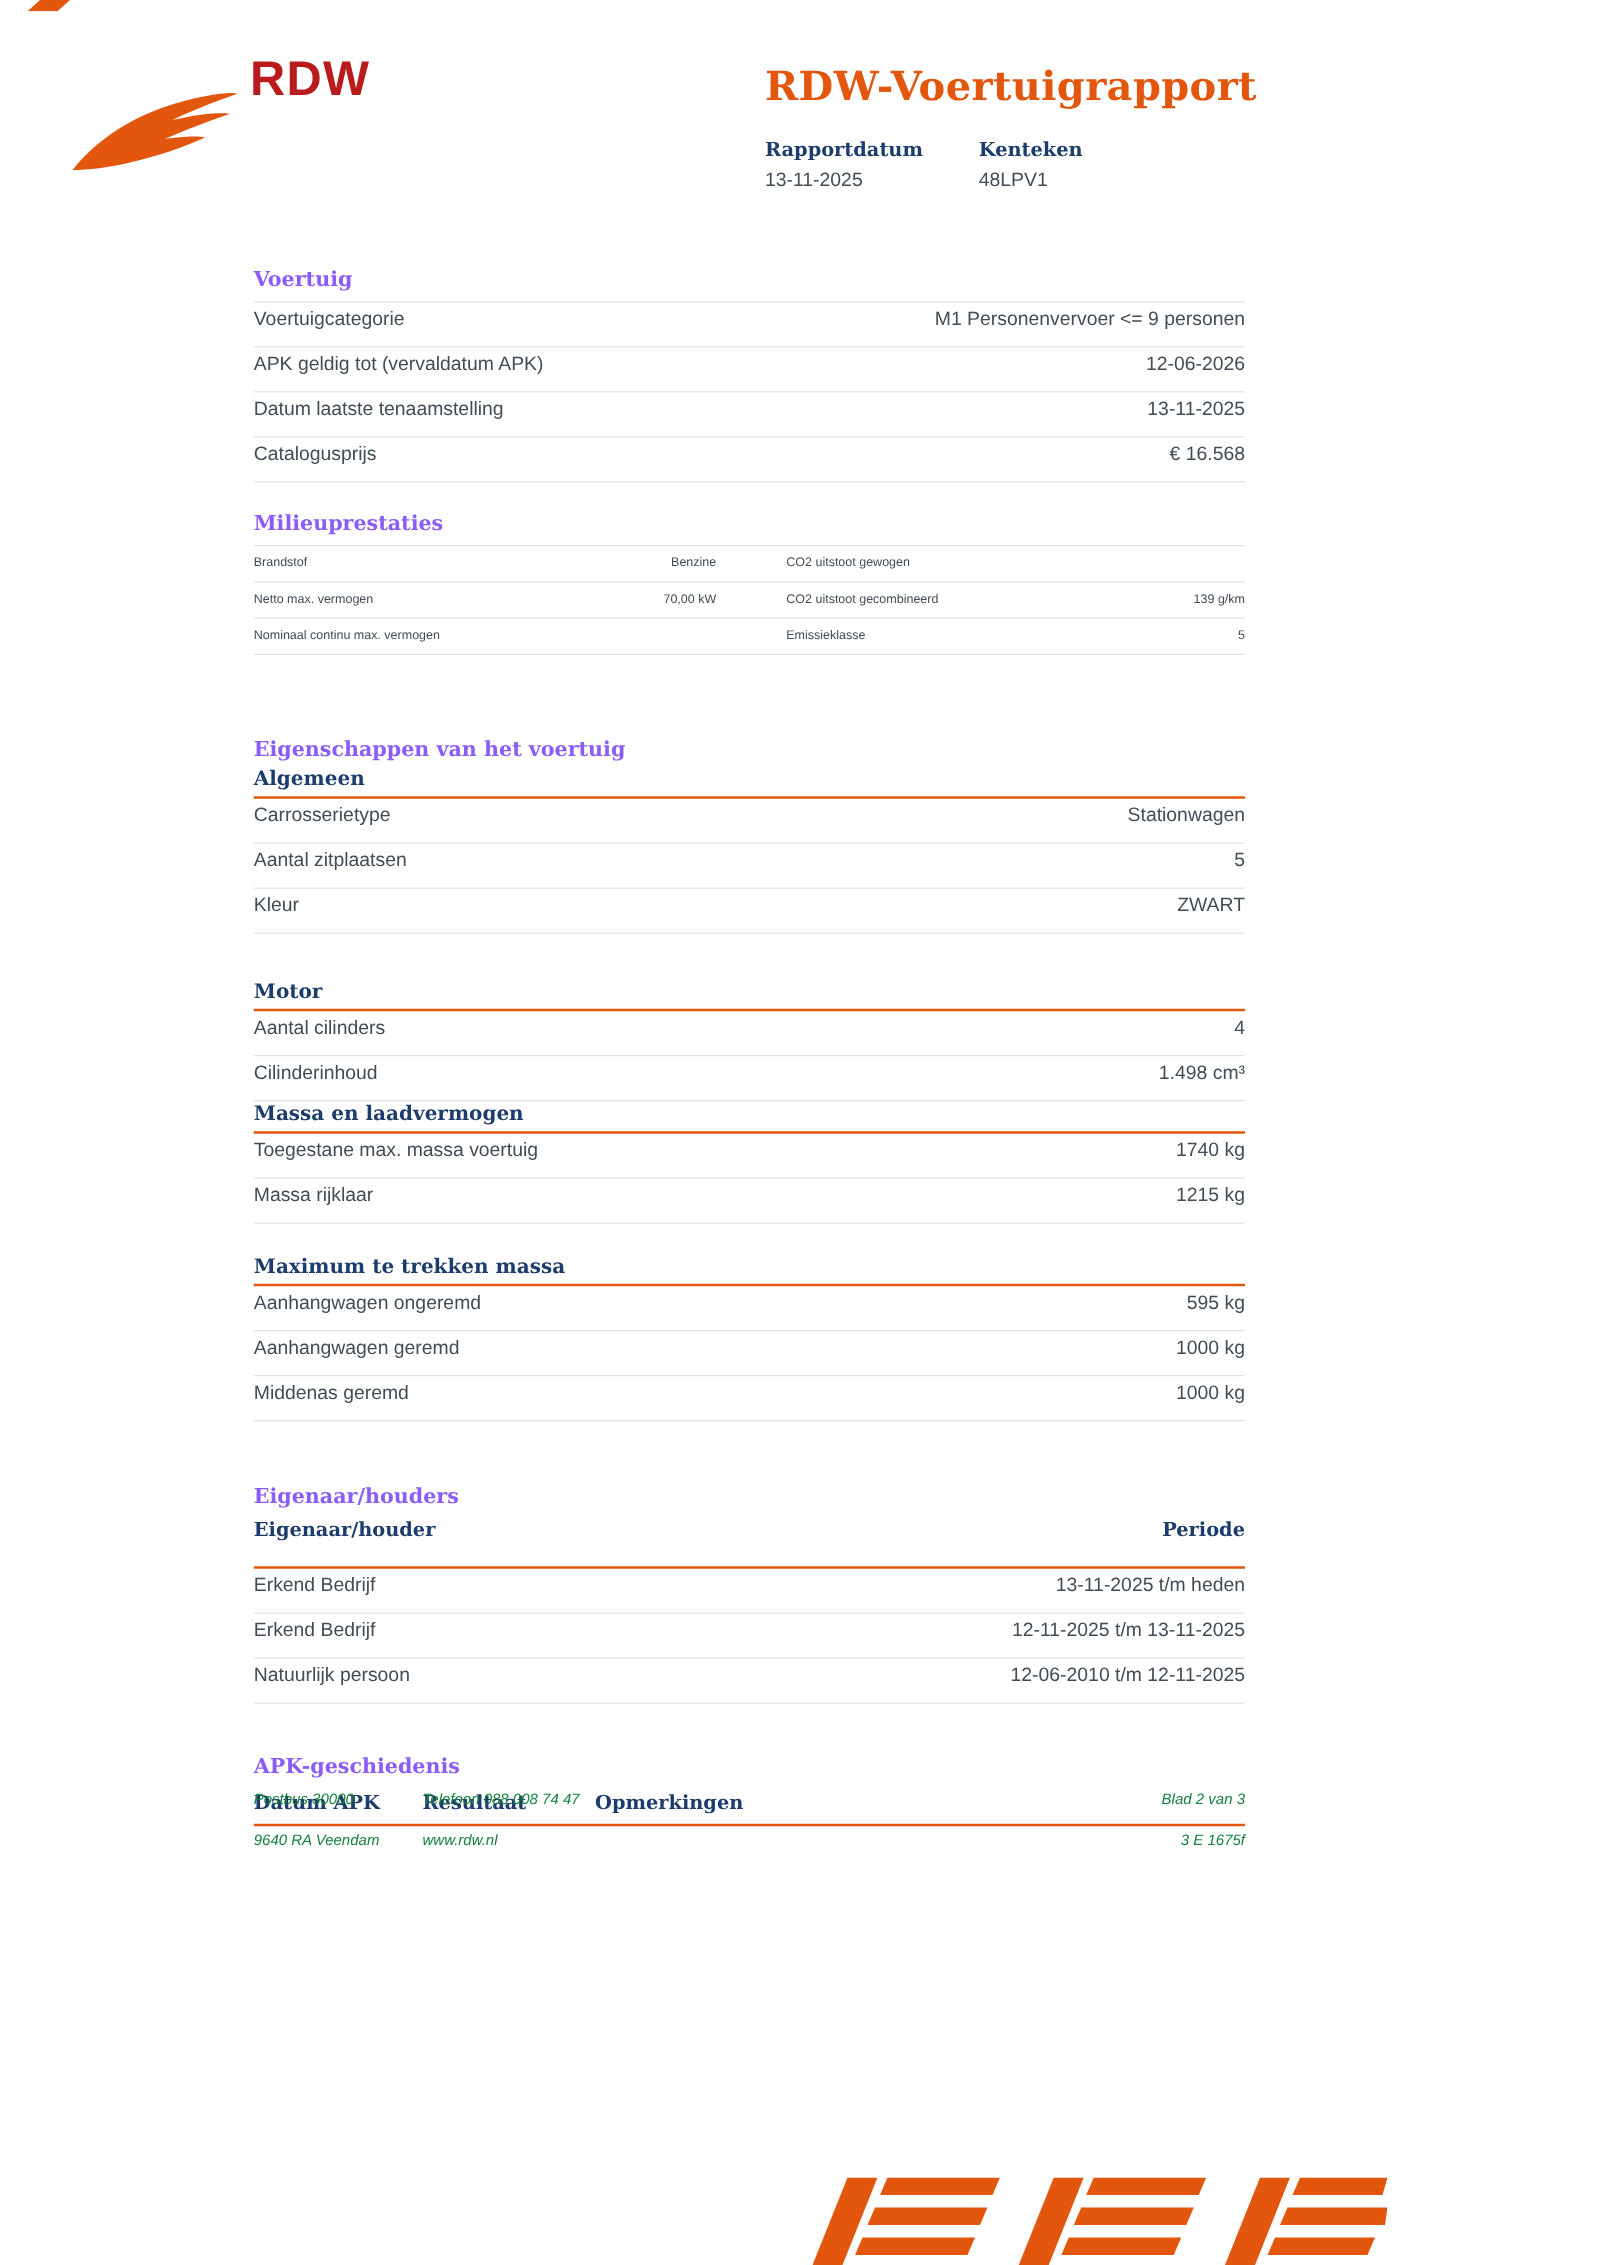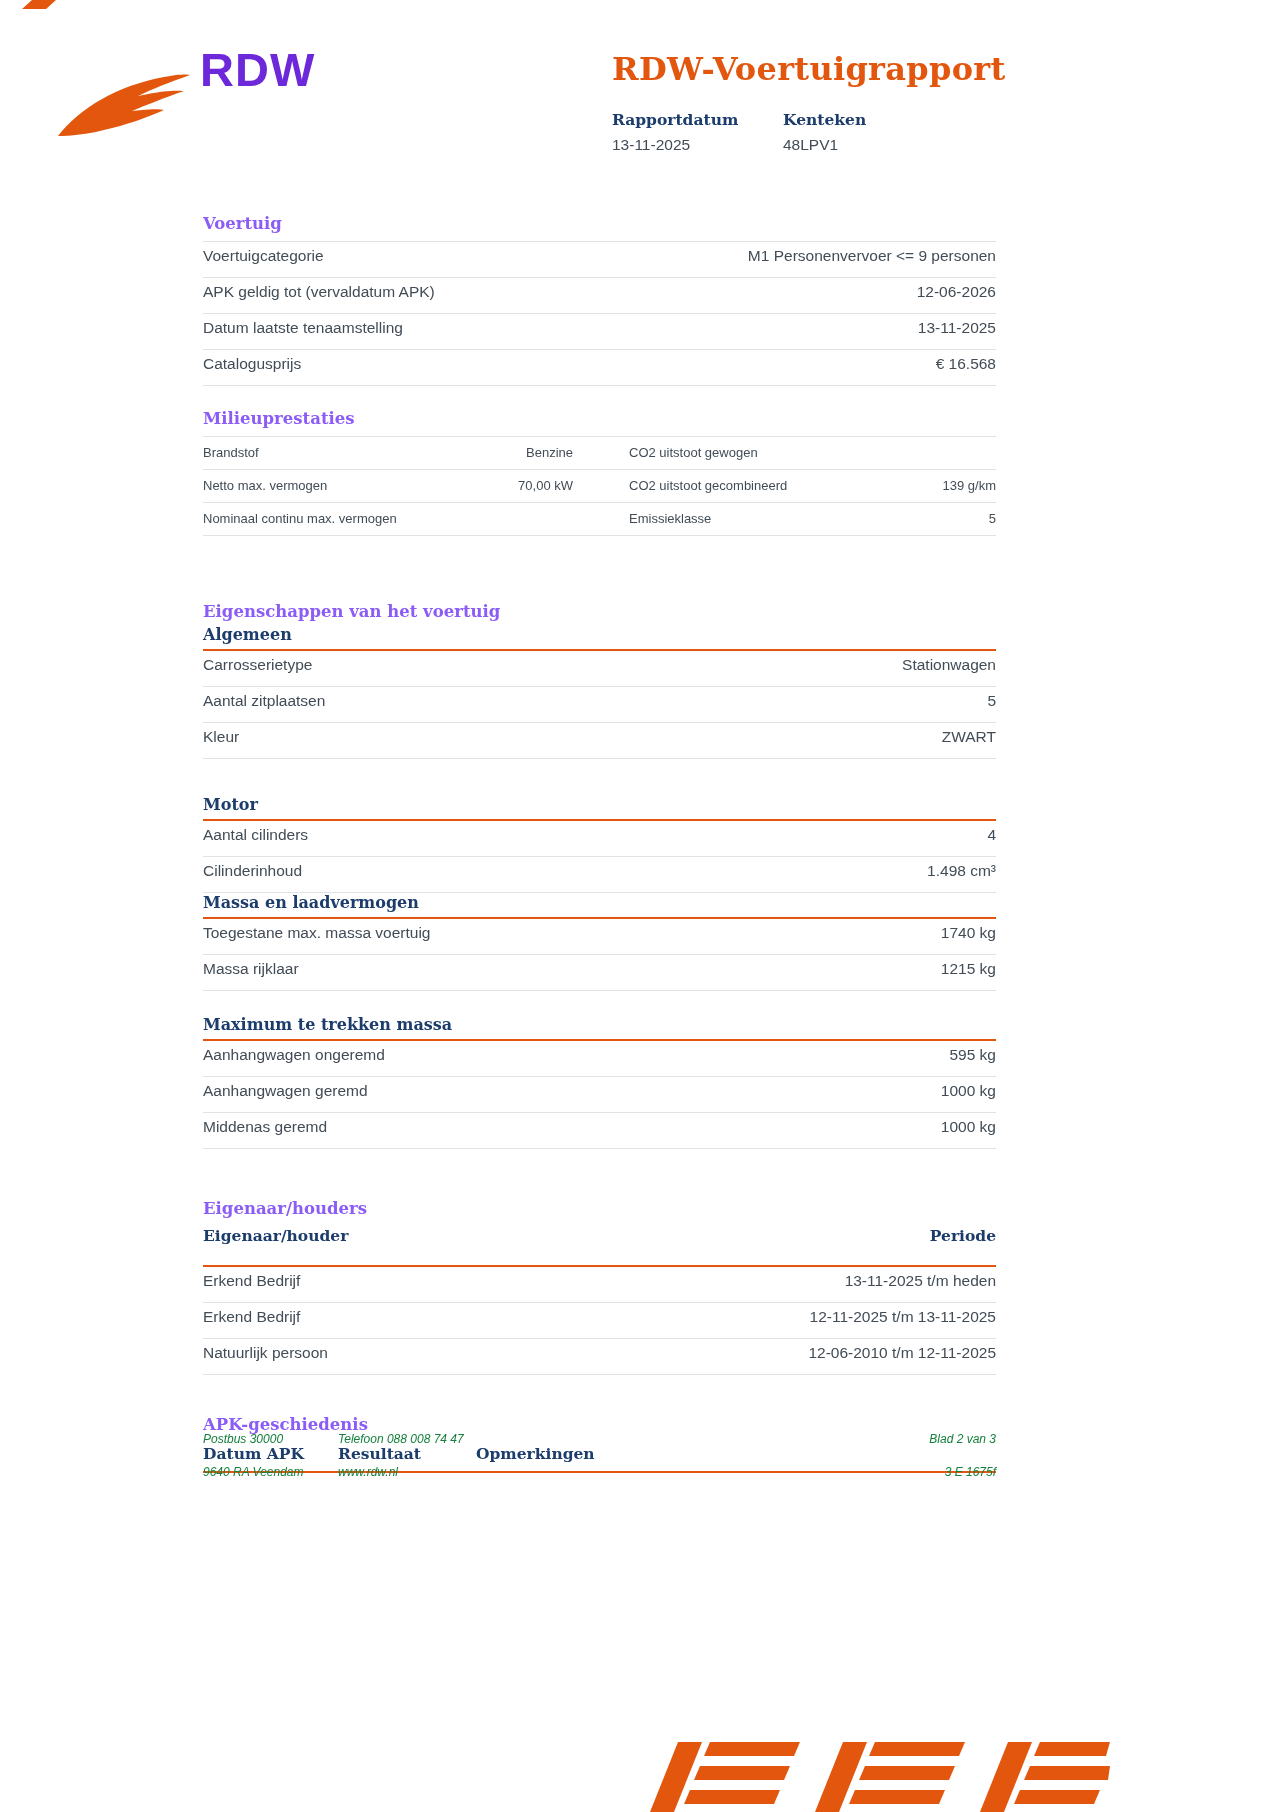--- a/index.html
+++ b/index.html
@@ -15,21 +15,21 @@
     margin: 0 auto;
   }
 
   
   .corner-stripe { position: absolute; left: 22px; top: 0; }
   .logo { position: absolute; left: 52px; top: 42px; width: 280px; height: 102px; }
   .logo-swoosh { position: absolute; left: 0; top: 30px; }
   .logo-text {
     position: absolute; left: 148px; top: 0;
     font-family: "Liberation Sans", sans-serif;
-    font-size: 47px; font-weight: bold; color: #6d28d9; letter-spacing: 1px;
+    font-size: 39px; font-weight: bold; color: #b91c1c; letter-spacing: 1px;
   }
   .title-block { position: absolute; left: 612px; top: 50px; width: 400px; }
   .doc-title {
     font-family: "DejaVu Serif", "Liberation Serif", serif;
     font-size: 32px; font-weight: bold; color: #E2570D; letter-spacing: 0.3px;
   }
   .meta-row { display: flex; margin-top: 22px; }
   .meta-col1 { width: 171px; }
   .meta-label {
     font-family: "DejaVu Serif", "Liberation Serif", serif;
@@ -55,21 +55,21 @@
 
   .row {
     display: flex; justify-content: space-between;
     padding: 5px 0 12px; border-bottom: 1px solid #dfe3e7;
     font-size: 15.5px; color: #424C56;
   }
   .row .val { text-align: right; }
 
   
   .mrow { display: flex; padding: 8px 0 9px; border-bottom: 1px solid #dfe3e7;
-          font-size: 13px; color: #424C56; }
+          font-size: 10px; color: #424C56; }
   .mleft  { width: 370px; display: flex; justify-content: space-between; }
   .mright { flex: 1; margin-left: 56px; display: flex; justify-content: space-between; }
 
   .sec-voertuig  { margin-top: 0; }
   .sec-milieu    { margin-top: 23px; }
   .sec-eigen     { margin-top: 66px; }
   .sub-algemeen  { margin-top: 4px; }
   .sub-motor     { margin-top: 36px; }
   .sub-massa     { }
   .sub-trekken   { margin-top: 24px; }

